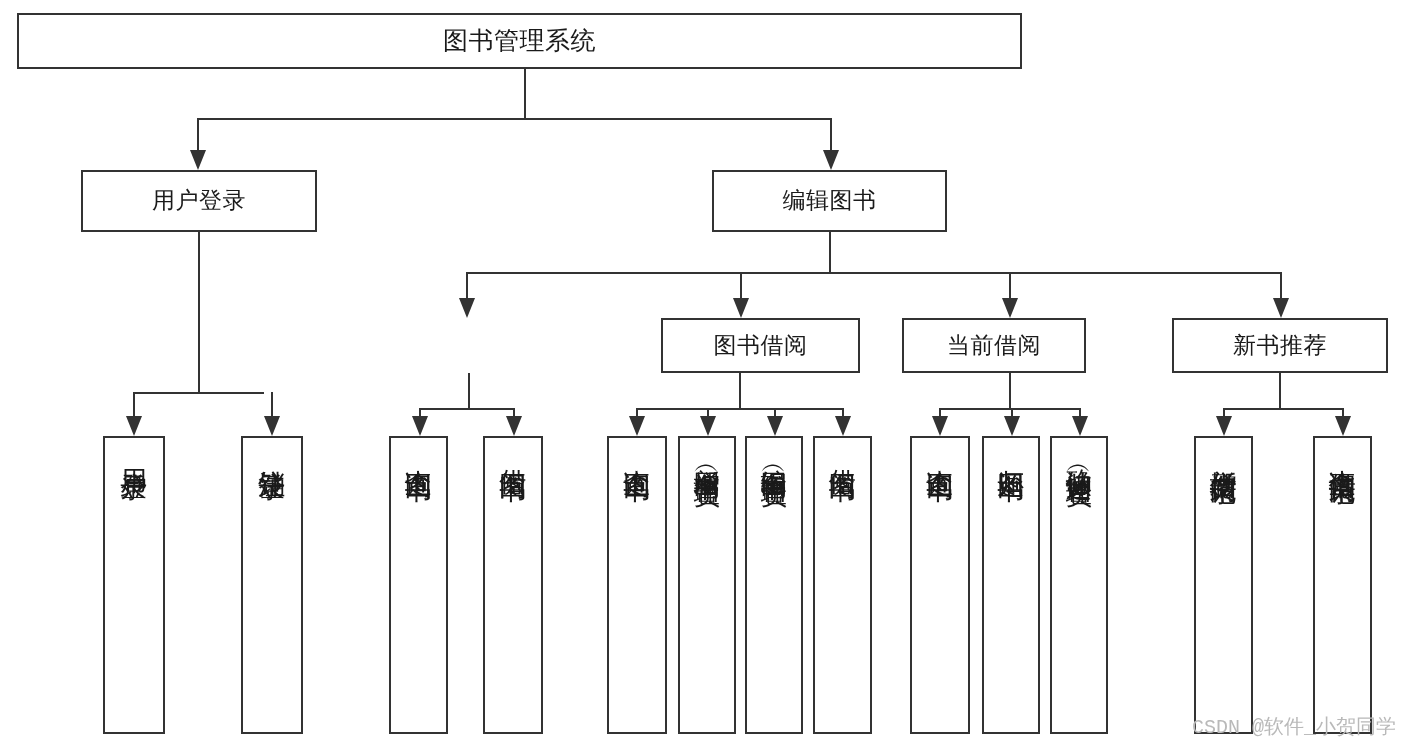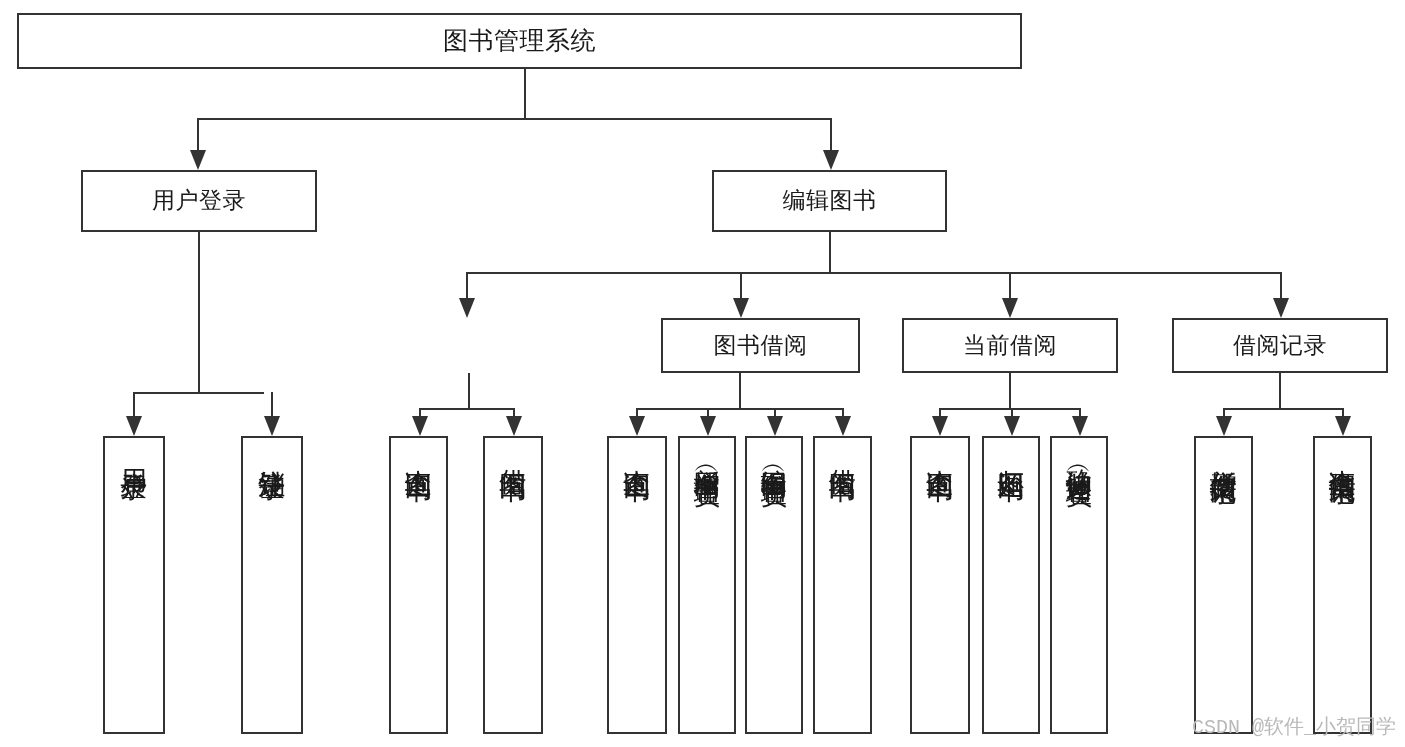--- a/index.html
+++ b/index.html
@@ -123,25 +123,25 @@
   <div class="vline" style="left:740px; top:272px; height:26px;"></div>
   <div class="arrow" style="left:733px; top:298px;"></div>
   <div class="vline" style="left:1009px; top:272px; height:26px;"></div>
   <div class="arrow" style="left:1002px; top:298px;"></div>
   <div class="vline" style="left:1280px; top:272px; height:26px;"></div>
   <div class="arrow" style="left:1273px; top:298px;"></div>
 
   <div class="node horiz" style="left:633px; top:318px; width:199px; height:55px;margin-left:28px;">
     <span class="label">图书借阅</span>
   </div>
-  <div class="node horiz" style="left:902px; top:318px; width:216px; height:55px;">
+  <div class="node horiz" style="left:902px; top:318px; width:184px; height:55px;">
     <span class="label">当前借阅</span>
   </div>
   <div class="node horiz" style="left:1172px; top:318px; width:216px; height:55px;">
-    <span class="label">借阅记录</span>
+    <span class="label">新书推荐</span>
   </div>
 
   <div class="vline" style="left:468px; top:373px; height:35px;"></div>
   <div class="hline" style="left:419px; top:408px; width:95px;"></div>
   <div class="vline" style="left:419px; top:408px; height:10px;"></div>
   <div class="arrow" style="left:412px; top:416px;"></div>
   <div class="vline" style="left:513px; top:408px; height:10px;"></div>
   <div class="arrow" style="left:506px; top:416px;"></div>
 
   <div class="vline" style="left:739px; top:373px; height:35px;"></div>

